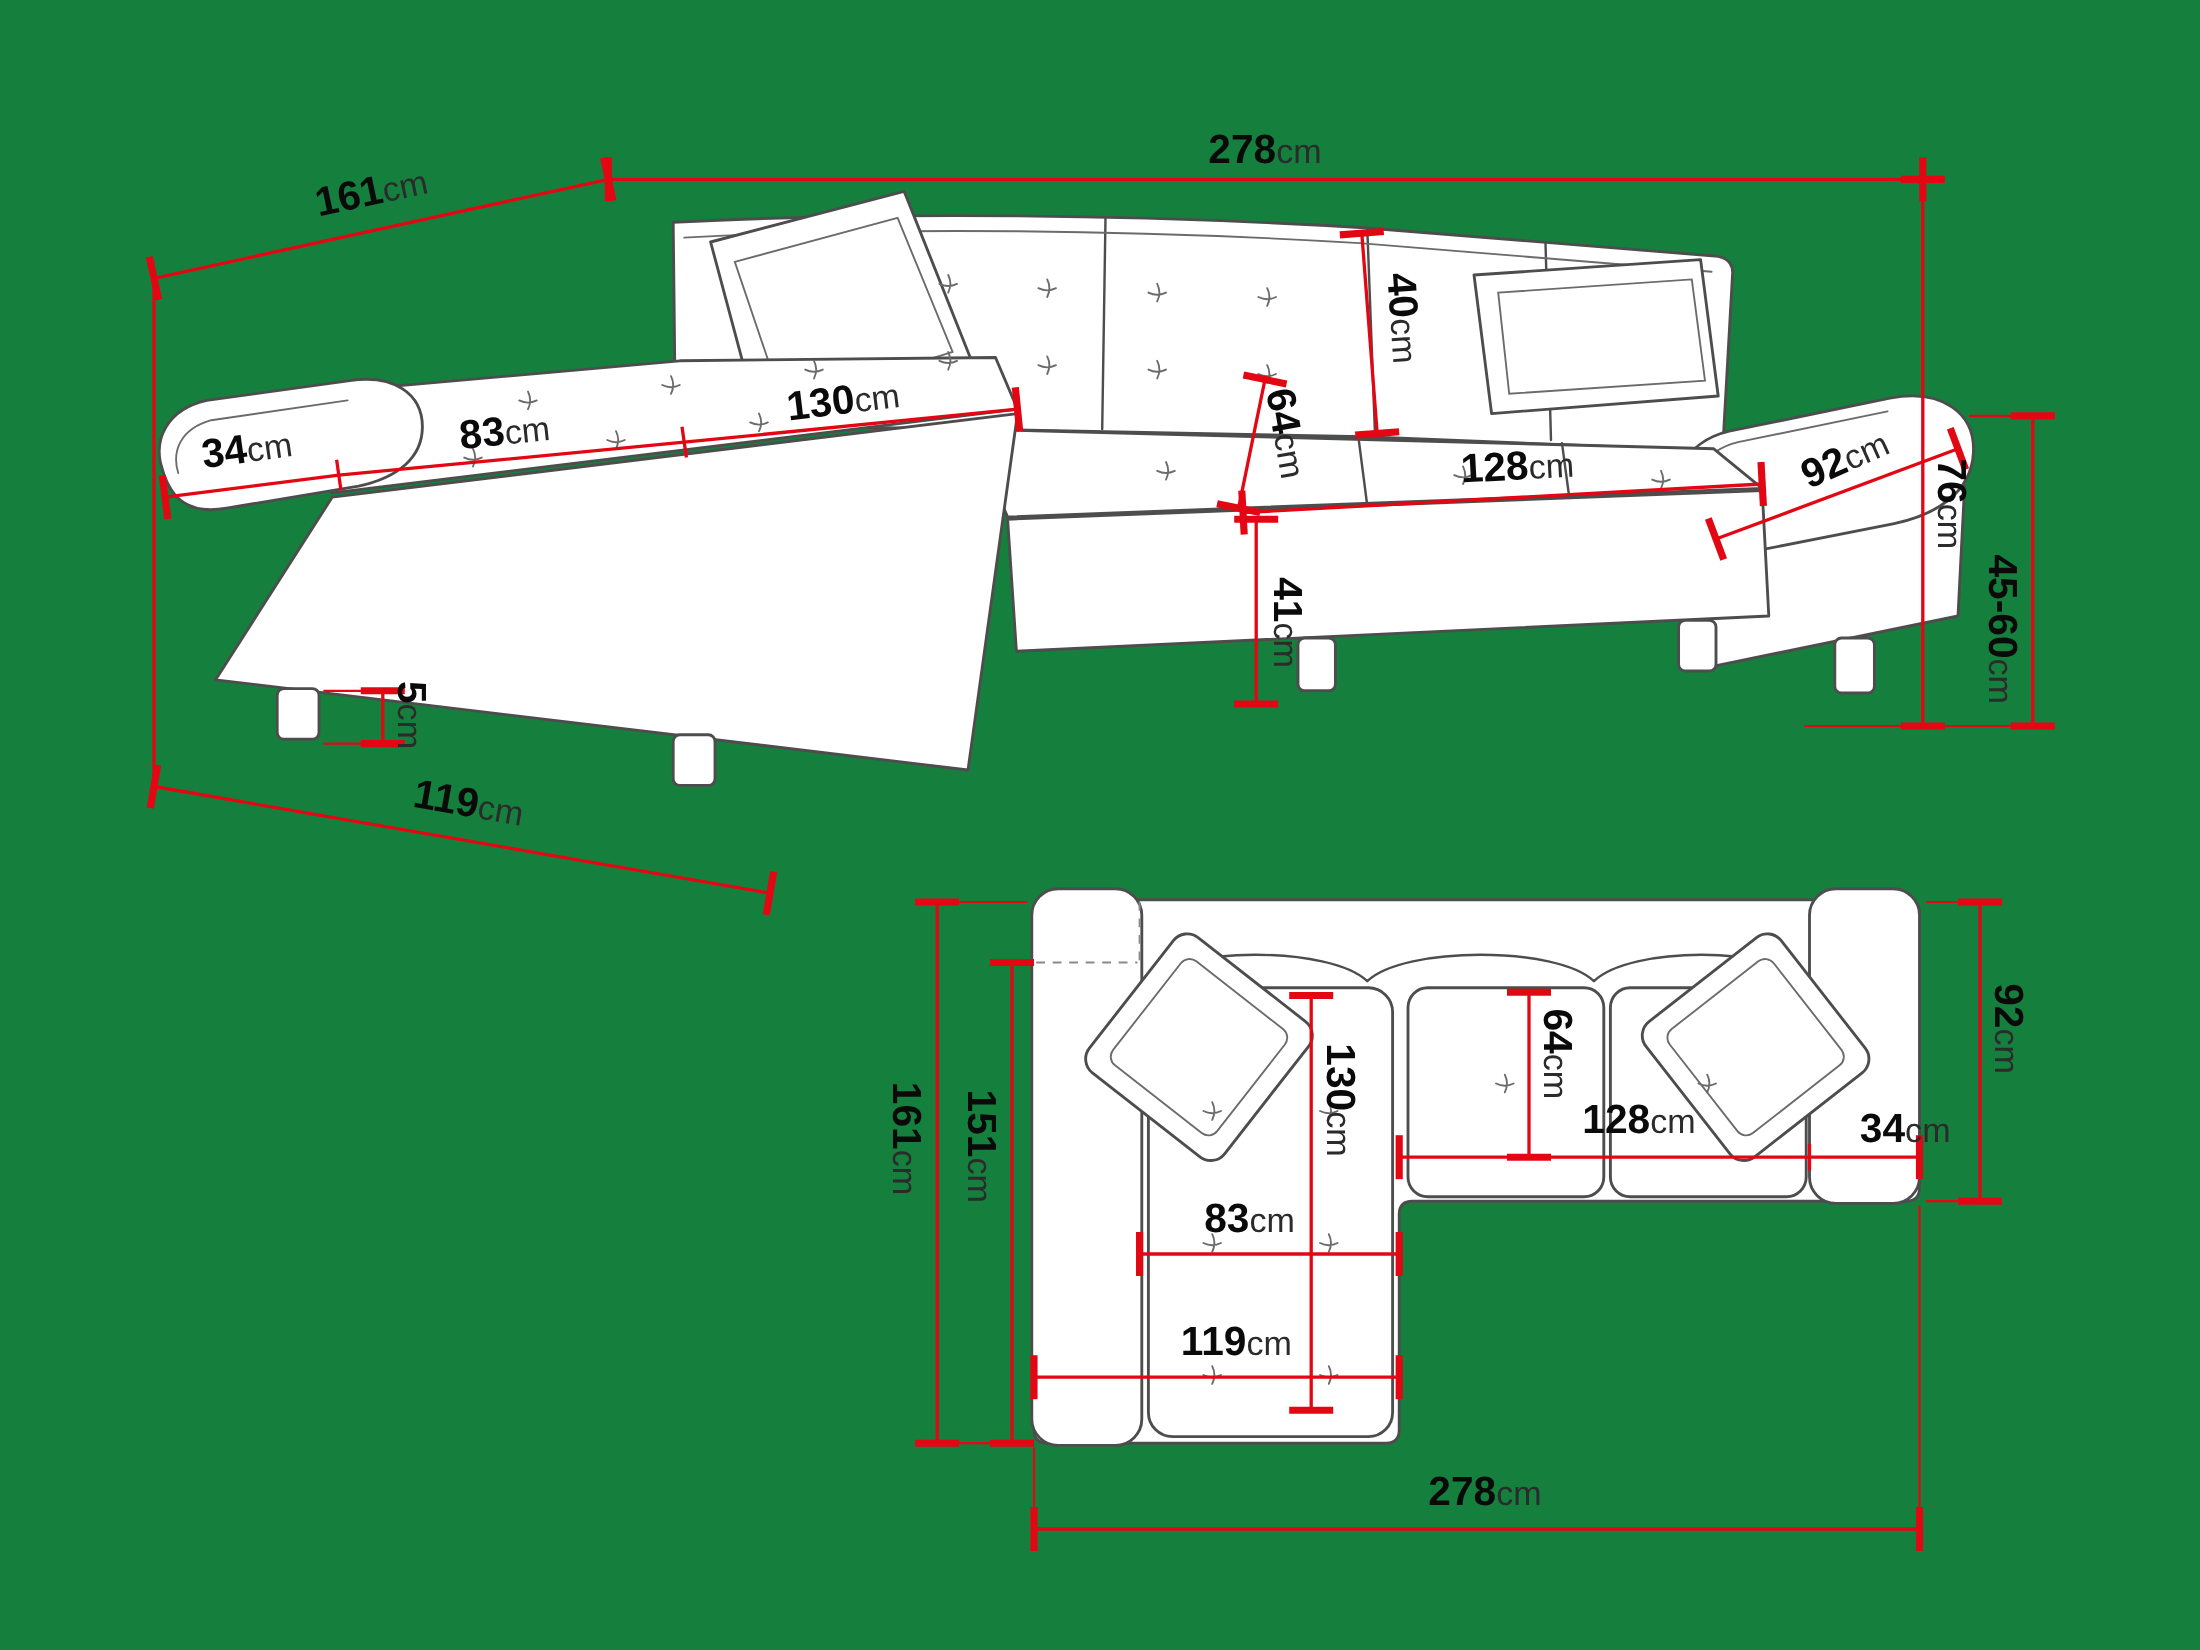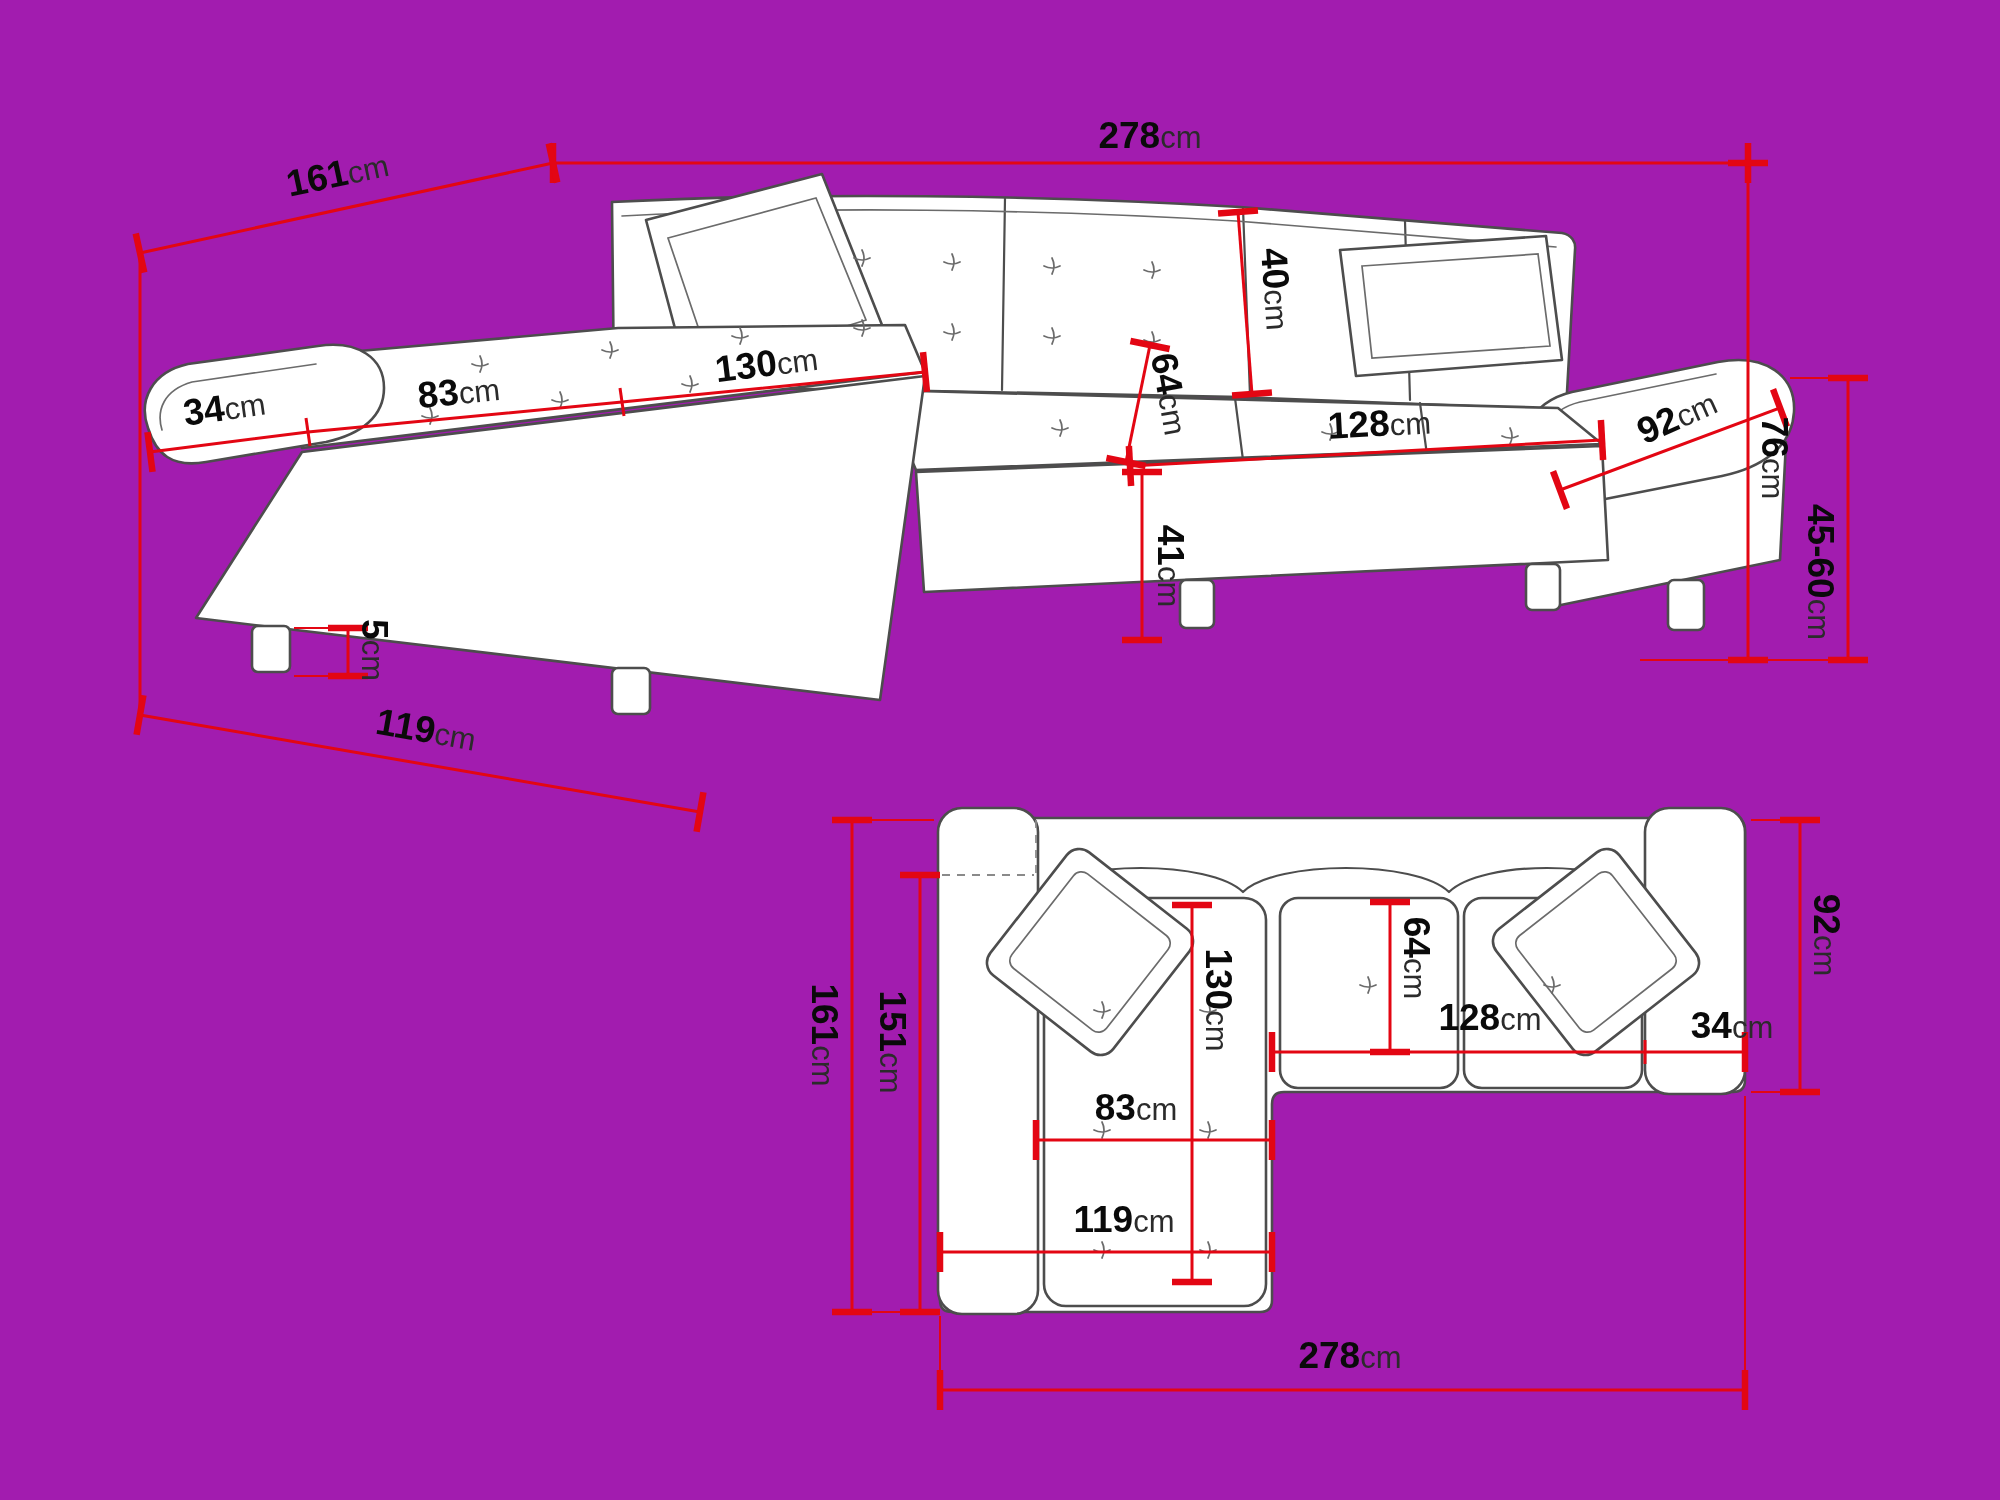--- a/index.html
+++ b/index.html
@@ -1,16 +1,16 @@
 <!DOCTYPE html>
 <html><head>
 <meta charset="utf-8">
 <style>
   html,body{margin:0;padding:0;background:#ffffff;}
-  .canvas{position:relative;width:2000px;height:1500px;background:#a21caf;overflow:hidden;}
+  .canvas{position:relative;width:2000px;height:1500px;background:#15803d;overflow:hidden;}
   svg{display:block;}
   .sofa{stroke:#4d4d4d;stroke-width:2.6;fill:#ffffff;stroke-linejoin:round;stroke-linecap:round;}
   .sofa-line{stroke:#4d4d4d;stroke-width:2.2;fill:none;stroke-linejoin:round;stroke-linecap:round;}
   .sofa-thin{stroke:#6b6b6b;stroke-width:1.7;fill:none;stroke-linecap:round;}
   .dash{stroke:#8a8a8a;stroke-width:1.8;fill:none;stroke-dasharray:8 7;}
   .dline{stroke:#e30613;stroke-width:3;fill:none;}
   .dthin{stroke:#e30613;stroke-width:2;fill:none;}
   .dim-num{font-family:"Liberation Sans",sans-serif;font-weight:700;font-size:37px;fill:#0a0a0a;}
   .dim-unit{font-family:"Liberation Sans",sans-serif;font-weight:400;font-size:31px;fill:#2b2b2b;}
   text{text-anchor:middle;}

